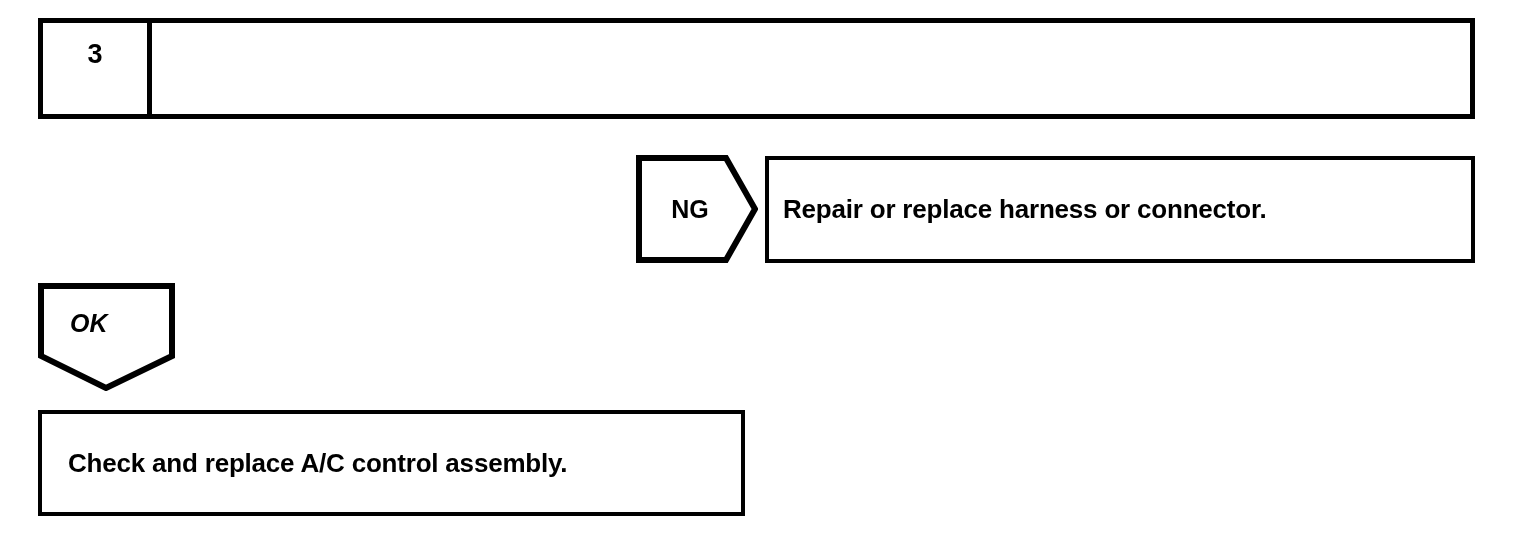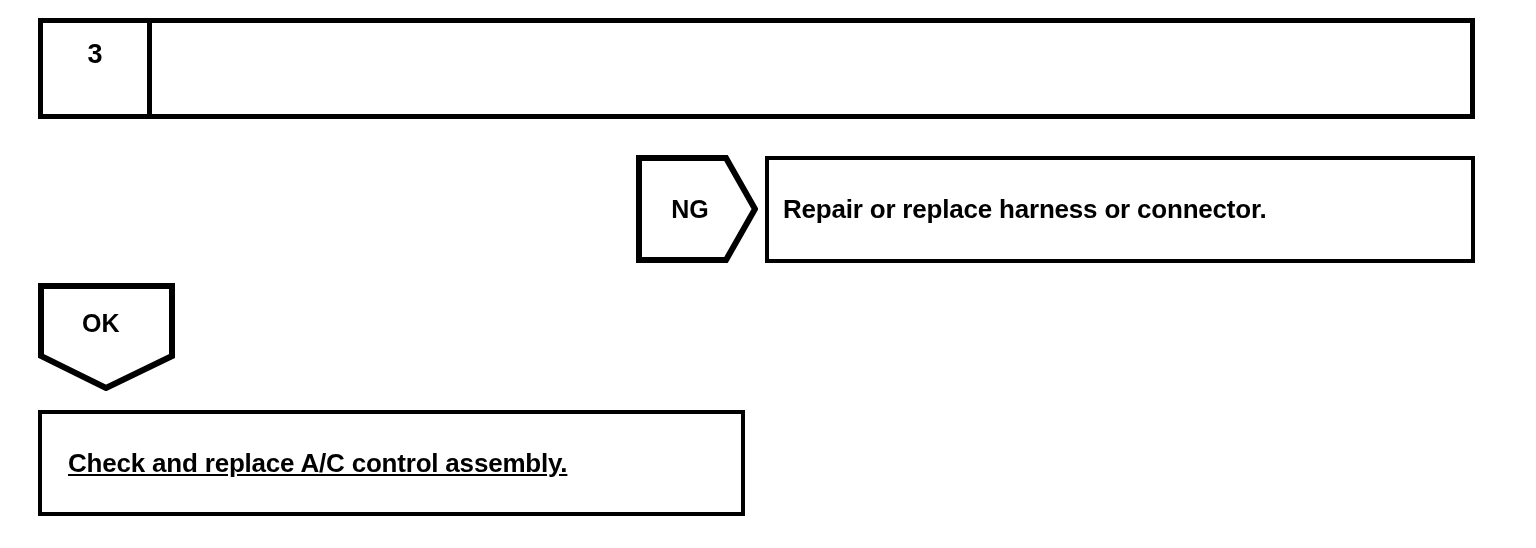--- a/index.html
+++ b/index.html
@@ -121,39 +121,39 @@
   }
   .ok-arrow svg { display: block; }
   .ok-label {
     position: absolute;
     left: 0;
     top: 0;
     width: 137px;
     height: 80px;
     display: flex;
     align-items: center;
-    padding-left: 44px;
+    padding-left: 32px;
     box-sizing: border-box;
     font-size: 25px;
     font-weight: bold;
+    font-style: italic;
   }
 
   
   .result-box {
     position: absolute;
     left: 38px;
     top: 410px;
     width: 707px;
     height: 106px;
     box-sizing: border-box;
     border: 4px solid #000;
     background: #fff;
     display: flex;
     align-items: center;
-    text-decoration: underline;
   }
   .result-text {
     font-size: 26px;
     font-weight: bold;
     letter-spacing: -0.2px;
     padding-left: 26px;
   }
 </style>
 </head>
 <body>

